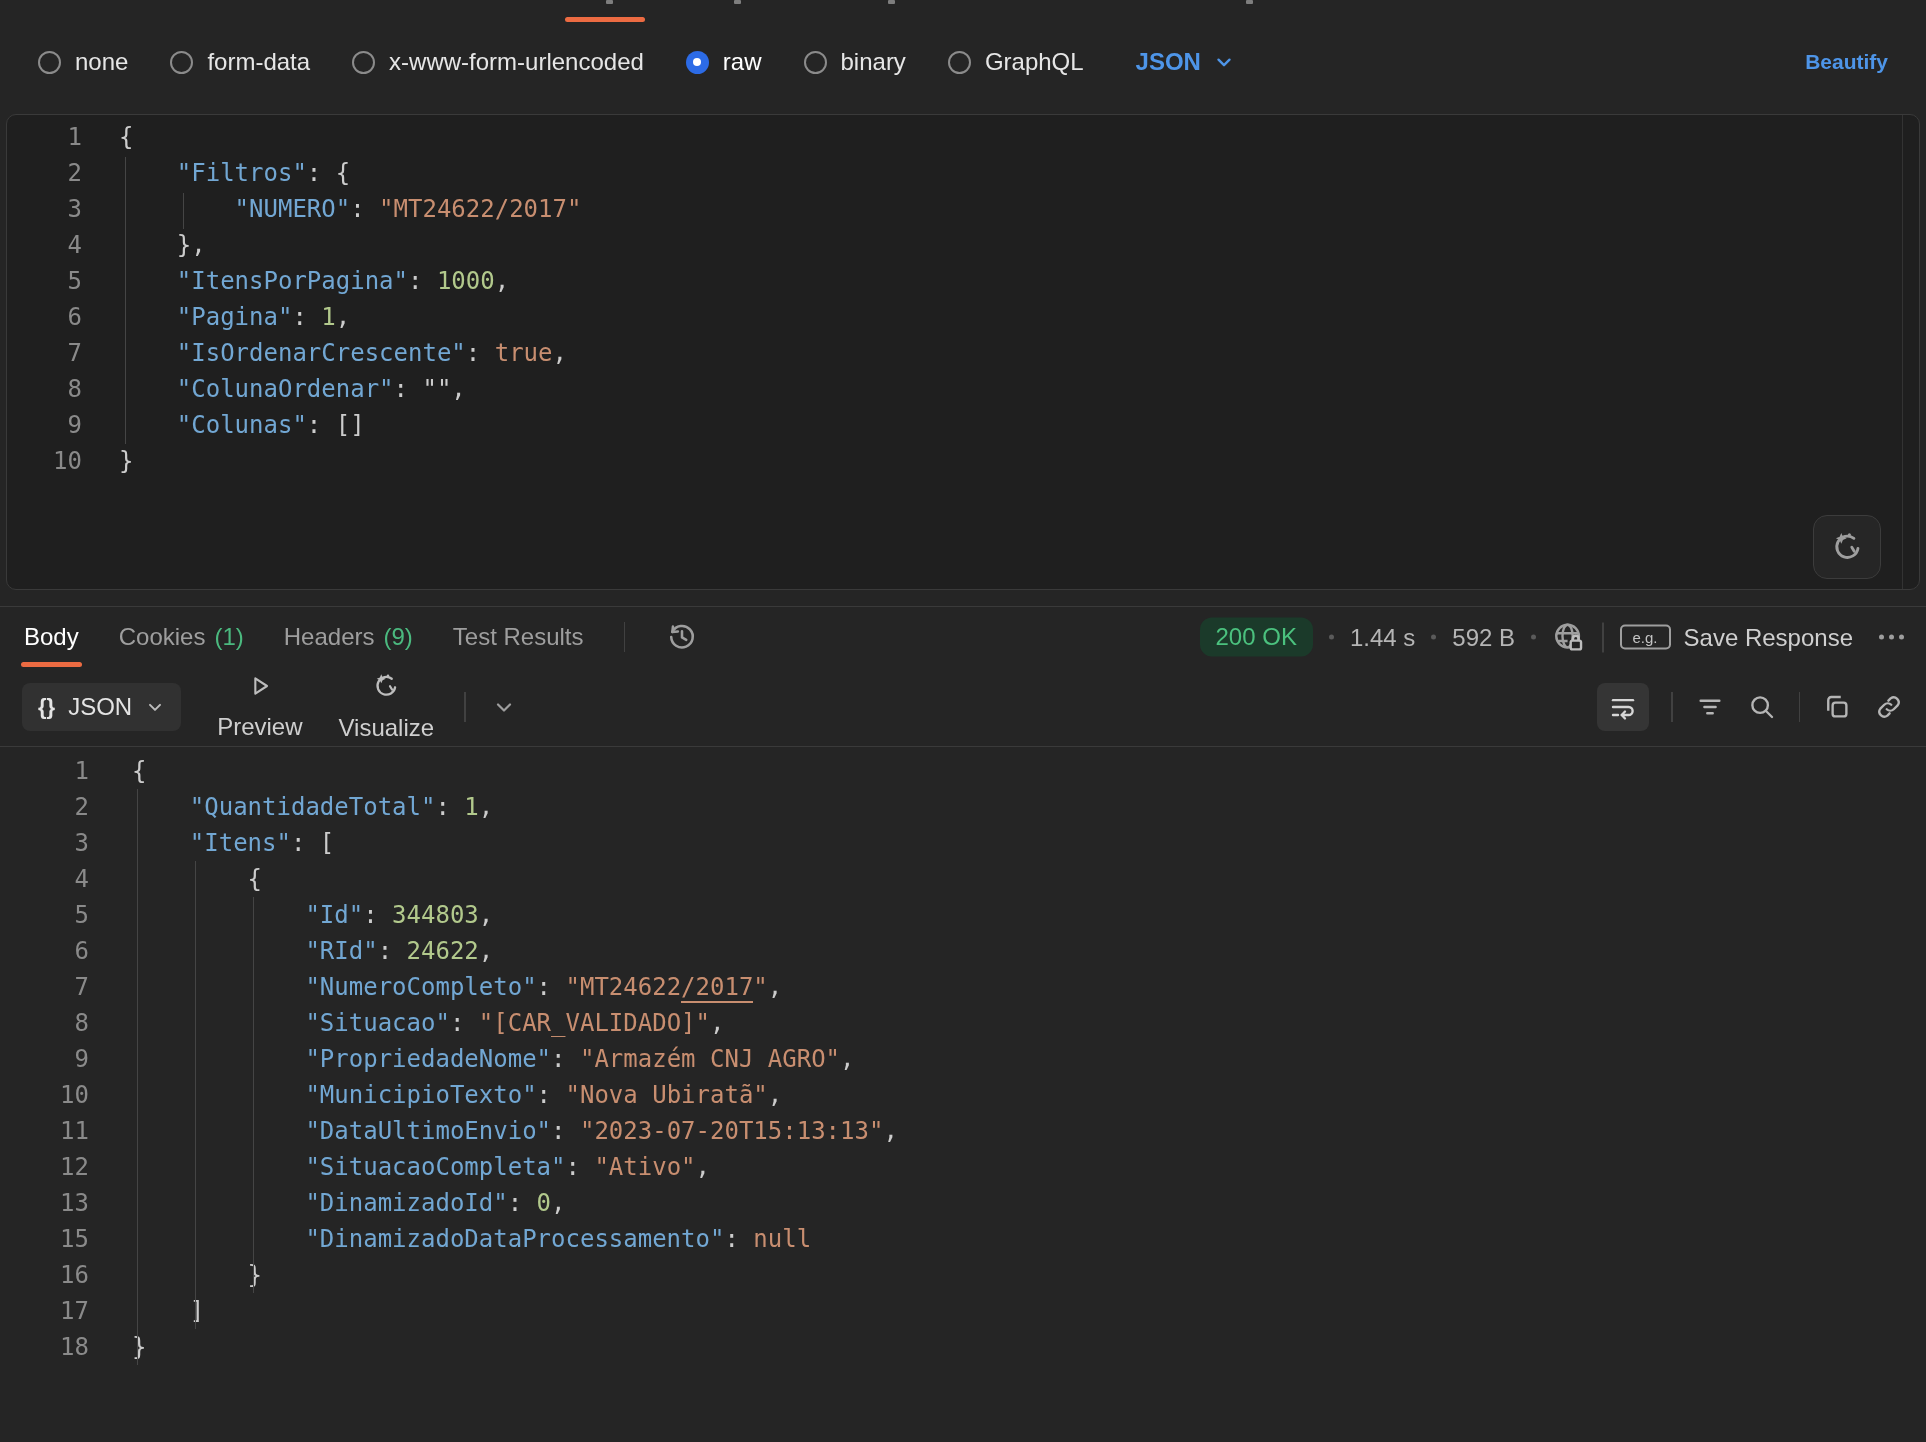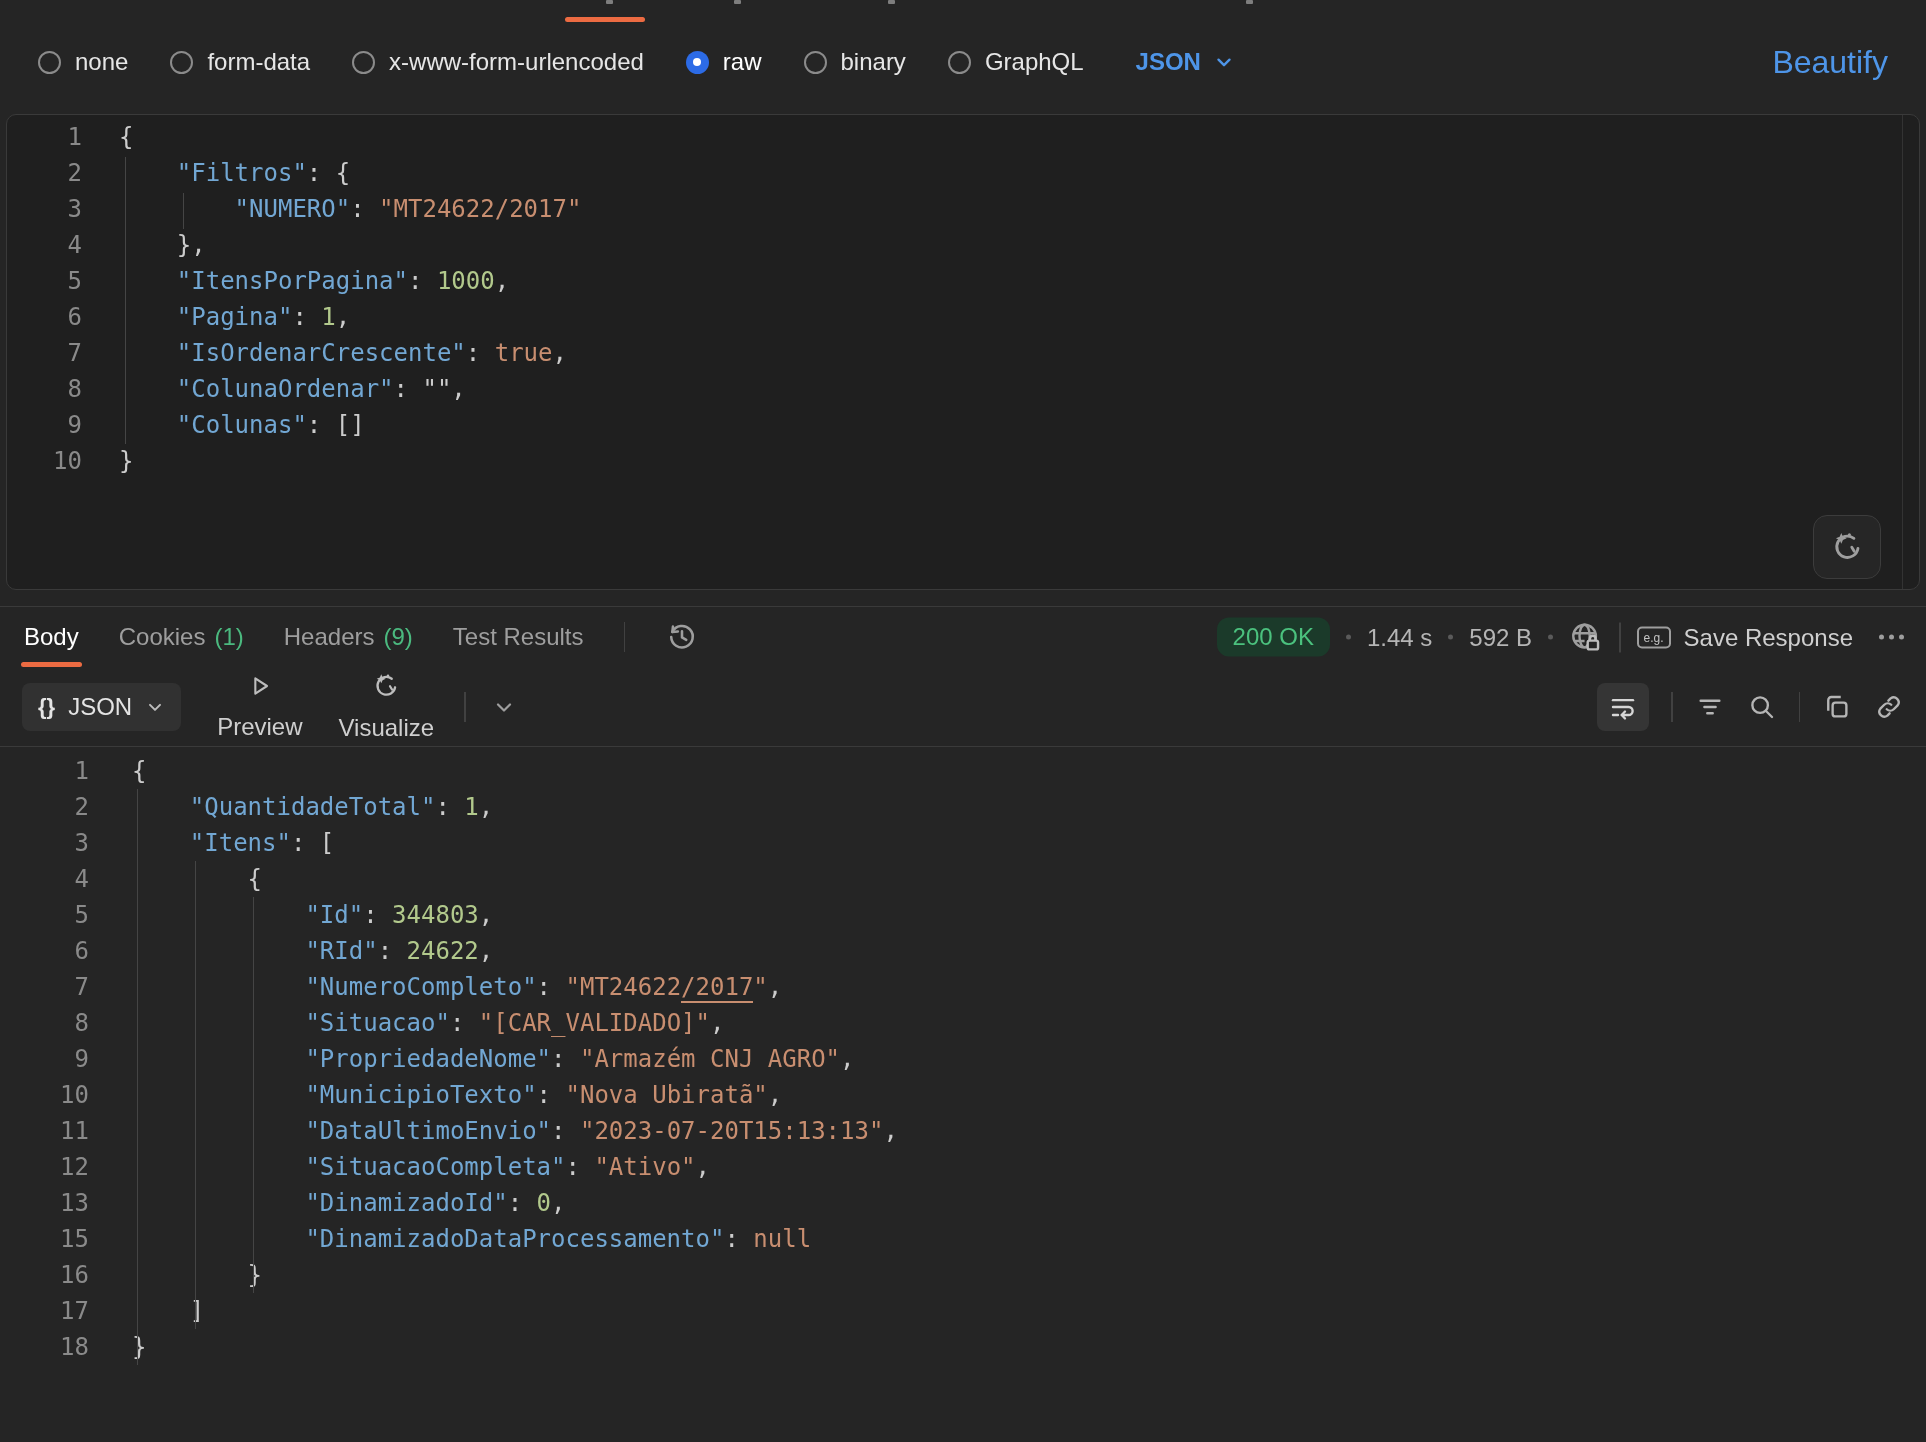--- a/index.html
+++ b/index.html
@@ -20,21 +20,21 @@
   
   .body-type-row { position:absolute; top:22px; left:0; right:0; height:80px;
     display:flex; align-items:center; padding-left:38px; gap:42px; font-size:24px; color:#e6e6e6; }
   .radio-item { display:flex; align-items:center; gap:14px; cursor:default; }
   .radio-circle { width:23px; height:23px; border:2.5px solid #8b8b8b; border-radius:50%; flex:none; position:relative; }
   .radio-circle.checked { border:none; background:#2c6be6; }
   .radio-circle.checked::after { content:''; position:absolute; left:50%; top:50%;
     transform:translate(-50%,-50%); width:8px; height:8px; background:#ffffff; border-radius:50%; }
   .lang-select { display:flex; align-items:center; gap:12px; color:#4e95e8; font-weight:700; margin-left:10px; }
   .beautify { position:absolute; right:38px; top:50%; transform:translateY(-50%);
-    color:#4e95e8; font-weight:400; font-size:32px; }
+    color:#4e95e8; font-weight:700; font-size:21px; }
 
   
   .code-font { font-family:"DejaVu Sans Mono", monospace; font-size:24px; }
   .request-editor { position:absolute; left:6px; right:6px; top:114px; height:476px;
     background:#1f1f1f; border:1.5px solid #3a3a3a; border-radius:10px; overflow:hidden; }
   .code-area { position:relative; padding-top:4px; }
   .code-line { display:flex; height:36px; line-height:36px; }
   .gutter-num { width:75px; text-align:right; color:#8a8a8a; flex:none; }
   .code-text { padding-left:37px; white-space:pre; }
   .resp .gutter-num { width:89px; }
@@ -62,21 +62,21 @@
   .resp-tab.active { color:#ffffff; }
   .resp-tab.active::after { content:''; position:absolute; left:-3px; right:-3px; bottom:0;
     height:5px; background:#ec6b42; border-radius:3px; }
   .count { color:#4bb97f; margin-left:9px; }
   .vdiv { width:1.5px; height:30px; background:#414141; flex:none; }
   .resp-meta { position:absolute; right:22px; top:50%; transform:translateY(-50%);
     display:flex; align-items:center; gap:16px; font-size:24px; color:#b5b5b5; }
   .status-badge { background:#1b3a2a; color:#4bc17e; padding:5px 16px 6px; border-radius:12px; white-space:nowrap; }
   .sep-dot { width:5px; height:5px; border-radius:50%; background:#5a5a5a; flex:none; }
   .save-group { display:flex; align-items:center; gap:13px; color:#cfcfcf; white-space:nowrap; }
-  .eg-box { border:2px solid #9e9e9e; border-radius:5px; font-size:12px; padding:2px 5px; color:#c4c4c4; }
+  .eg-box { border:2px solid #9e9e9e; border-radius:5px; font-size:15px; padding:2px 11px; color:#c4c4c4; }
   .ellipsis { display:flex; gap:5px; margin-left:10px; align-items:center; }
   .ellipsis i { width:5px; height:5px; border-radius:50%; background:#9e9e9e; }
 
   
   .response-toolbar { position:absolute; top:667px; left:0; right:0; height:79px;
     display:flex; align-items:center; padding:0 22px; font-size:24px; color:#cfcfcf; }
   .json-btn { background:#313131; border-radius:8px; padding:10px 16px; display:flex; gap:13px; align-items:center; color:#e4e4e4; }
   .braces { font-weight:700; font-size:22px; color:#e4e4e4; }
   .tb-item { display:flex; align-items:center; gap:13px; margin-left:36px; white-space:nowrap;flex-direction:column; }
   .tb-sep { margin-left:30px; }

